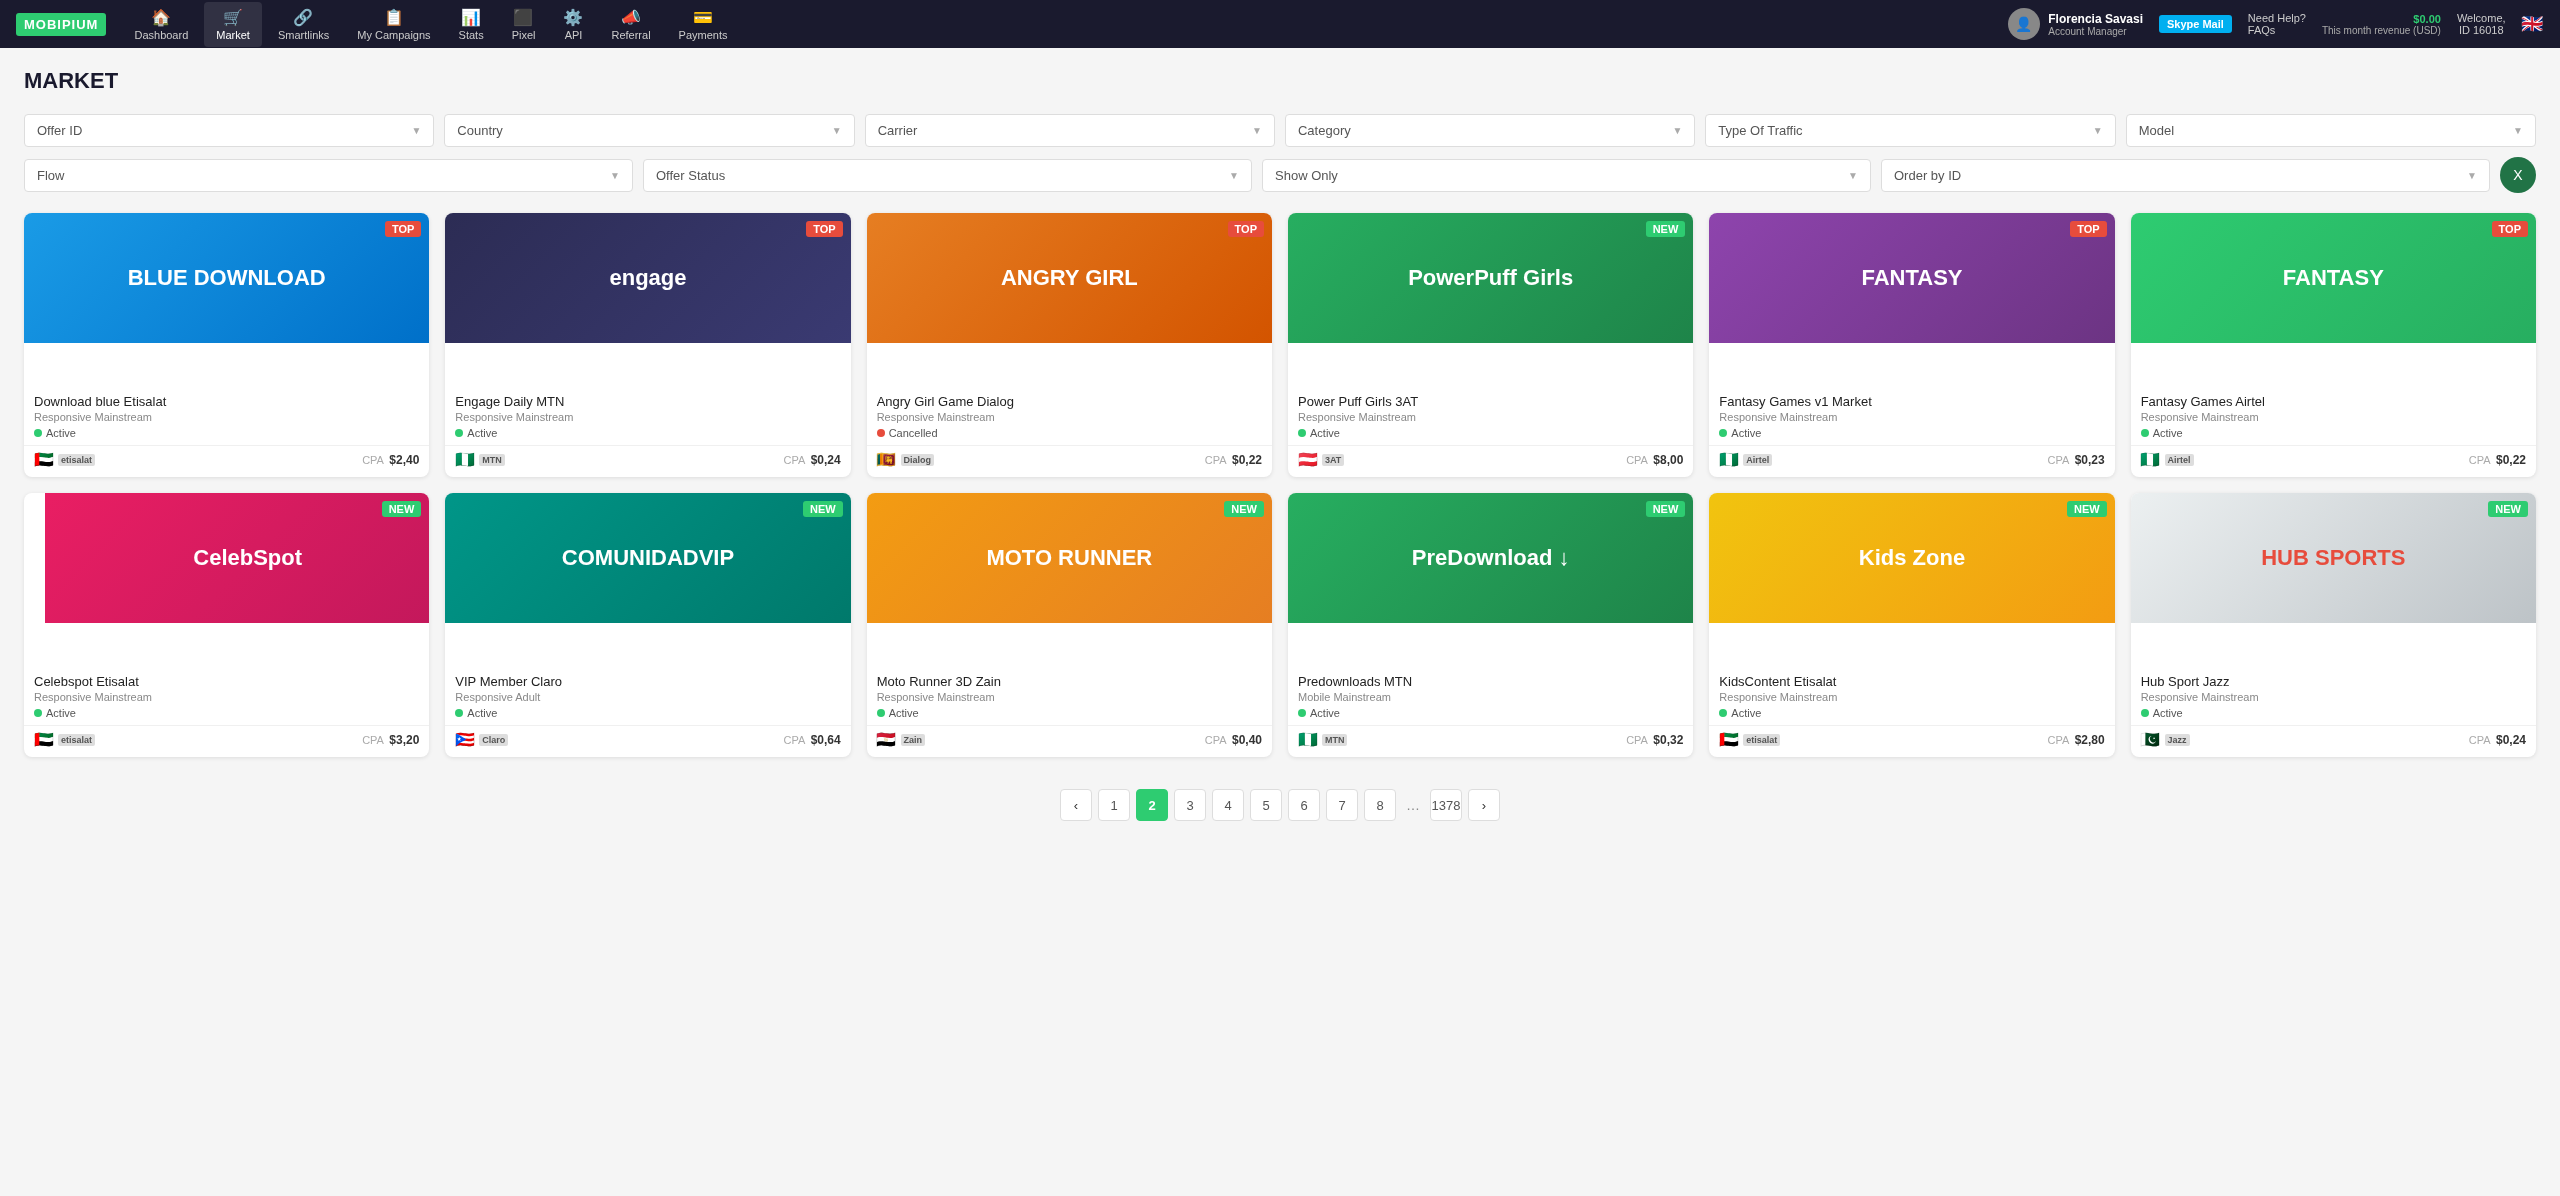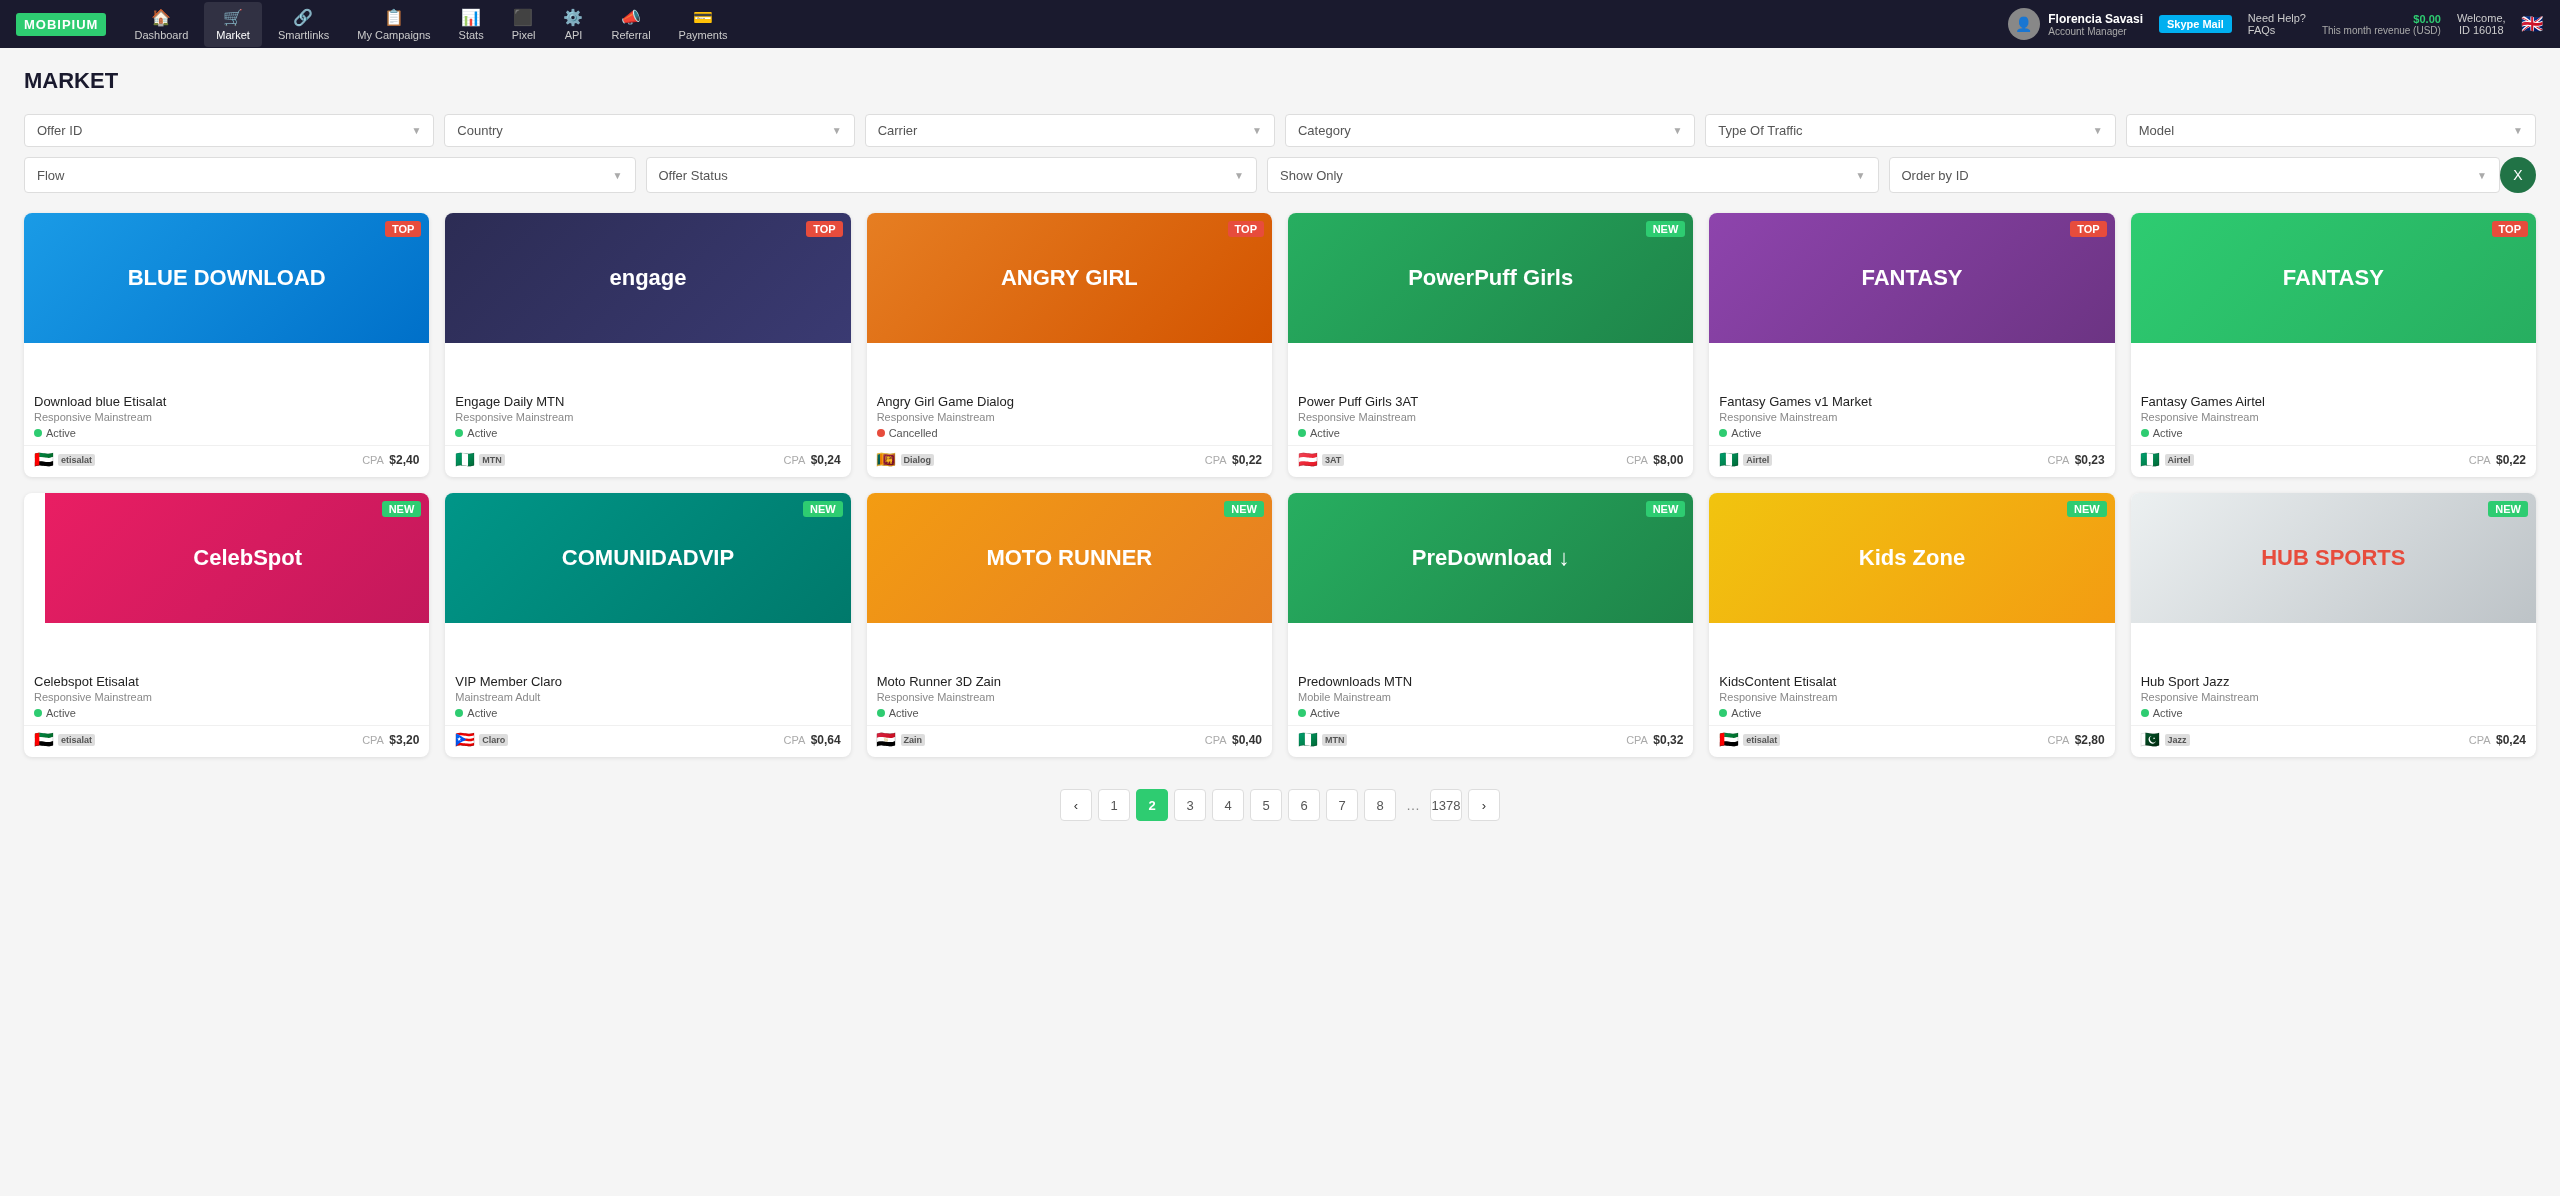--- a/index.html
+++ b/index.html
@@ -82,21 +82,23 @@
       padding: 8px 12px;
       cursor: pointer;
       flex: 1;
       justify-content: space-between;
       color: #555;
       font-size: 13px;
     }
     .filter-select .chevron { color: #aaa; font-size: 10px; }
     .filters-row2 {
       display: flex;
+      gap: 10px;
       margin-bottom: 20px;
+      align-items: center;
     }
     .filter-btn-green {
       background: #2ecc71;
       color: #fff;
       border: none;
       border-radius: 4px;
       padding: 9px 40px;
       font-size: 14px;
       font-weight: bold;
       cursor: pointer;
@@ -503,21 +505,21 @@
       </div>
     </div>
   </div>
       <div class="offer-card">
     <div class="offer-image-wrap">
       <div class="offer-img-placeholder" style="background:linear-gradient(135deg,#009688,#00796b);color:#fff;">COMUNIDADVIP</div>
       <span class="offer-badge badge-new">NEW</span>
     </div>
     <div class="offer-info">
       <div class="offer-name">VIP Member Claro</div>
-      <div class="offer-type">Mainstream Adult</div>
+      <div class="offer-type">Responsive Adult</div>
       <div class="offer-status">
         <span class="status-dot dot-green"></span>
         <span>Active</span>
       </div>
     </div>
     <div class="offer-footer">
       <div class="offer-flags">
         <span class="flag-sm">🇵🇷</span>
         <span class="carrier-logo">Claro</span>
       </div>

